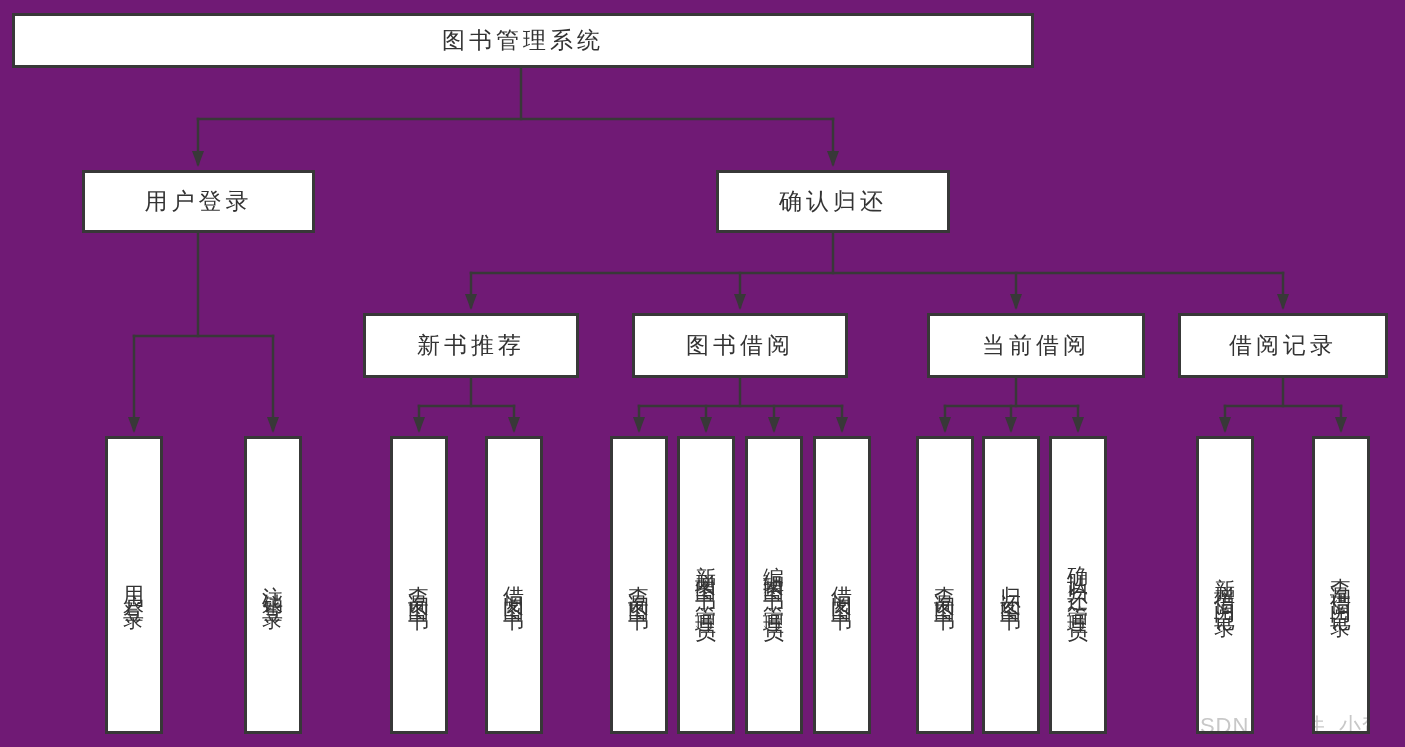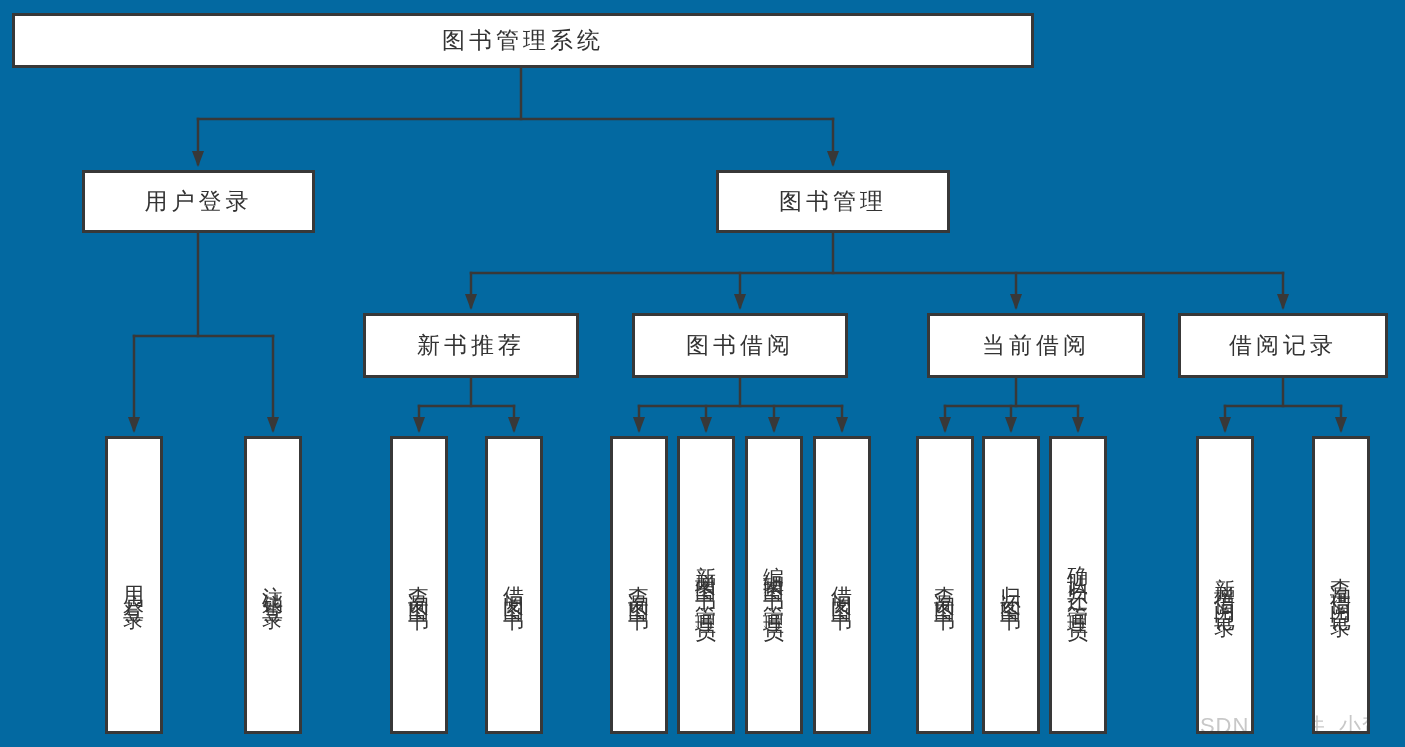--- a/index.html
+++ b/index.html
@@ -1,17 +1,17 @@
 <!DOCTYPE html>
 <html><head>
 <meta charset="utf-8">
 <style>
   html,body{margin:0;padding:0;background:#fff;}
   .canvas{
-    position:relative;width:1405px;height:747px;background:#0369a1;
+    position:relative;width:1405px;height:747px;background:#701a75;
     font-family:"Liberation Sans",sans-serif;overflow:hidden;
   }
   svg.wires{position:absolute;left:0;top:0;z-index:1;}
   .box{
     position:absolute;box-sizing:border-box;border:3px solid #383838;background:#ffffff;
     display:flex;align-items:center;justify-content:center;color:#333333;z-index:2;
   }
   .h-label{font-size:23px;letter-spacing:4px;}
   .leaf{
     writing-mode:vertical-rl;text-orientation:mixed;
@@ -73,21 +73,21 @@
       <line x1="1283" y1="378" x2="1283" y2="406"></line>
       <line x1="1225" y1="406" x2="1341" y2="406"></line>
       <line x1="1225" y1="406" x2="1225" y2="430" marker-end="url(#arw)"></line>
       <line x1="1341" y1="406" x2="1341" y2="430" marker-end="url(#arw)"></line>
     </g>
   </svg>
 
   <div class="box h-label" style="left:12px;top:13px;width:1022px;height:55px;">图书管理系统</div>
 
   <div class="box h-label" style="left:82px;top:170px;width:233px;height:63px;">用户登录</div>
-  <div class="box h-label" style="left:716px;top:170px;width:234px;height:63px;">图书管理</div>
+  <div class="box h-label" style="left:716px;top:170px;width:234px;height:63px;">确认归还</div>
 
   <div class="box h-label" style="left:363px;top:313px;width:216px;height:65px;">新书推荐</div>
   <div class="box h-label" style="left:632px;top:313px;width:216px;height:65px;">图书借阅</div>
   <div class="box h-label" style="left:927px;top:313px;width:218px;height:65px;">当前借阅</div>
   <div class="box h-label" style="left:1178px;top:313px;width:210px;height:65px;">借阅记录</div>
 
   <div class="box leaf" style="left:105px;top:436px;width:58px;height:298px;">用户登录</div>
   <div class="box leaf" style="left:244px;top:436px;width:58px;height:298px;">注销登录</div>
 
   <div class="box leaf" style="left:390px;top:436px;width:58px;height:298px;">查询图书</div>

